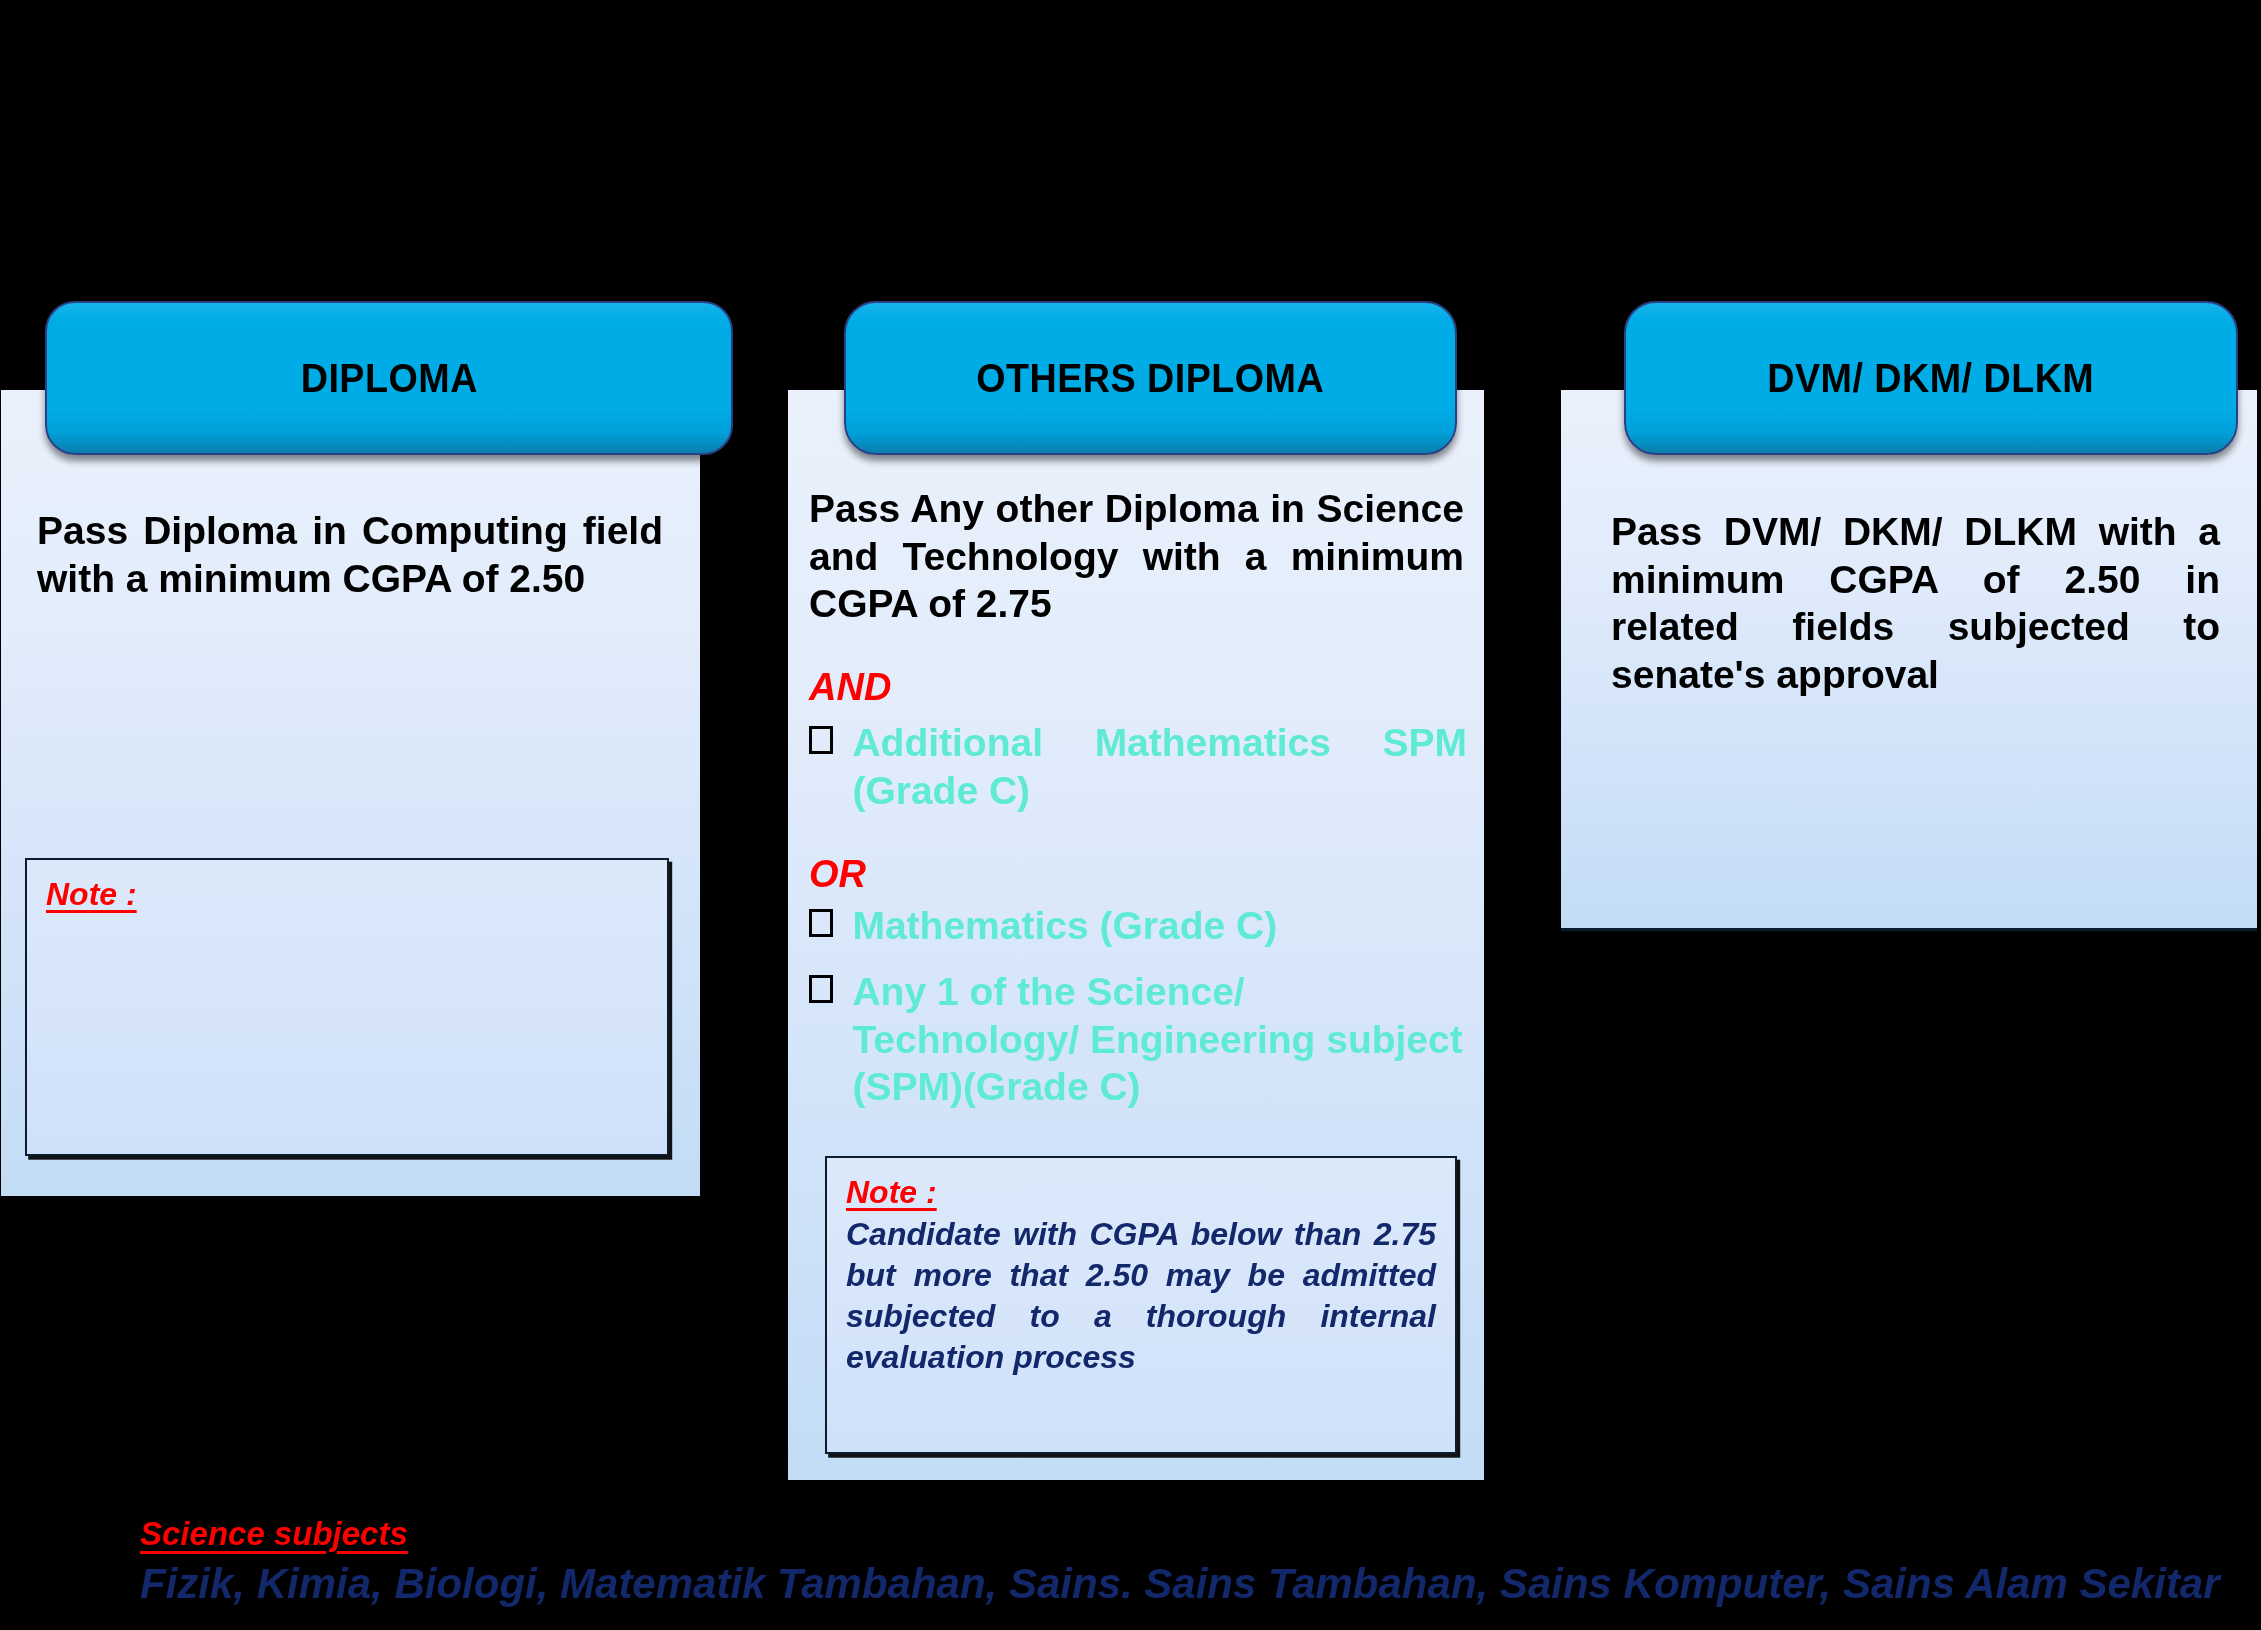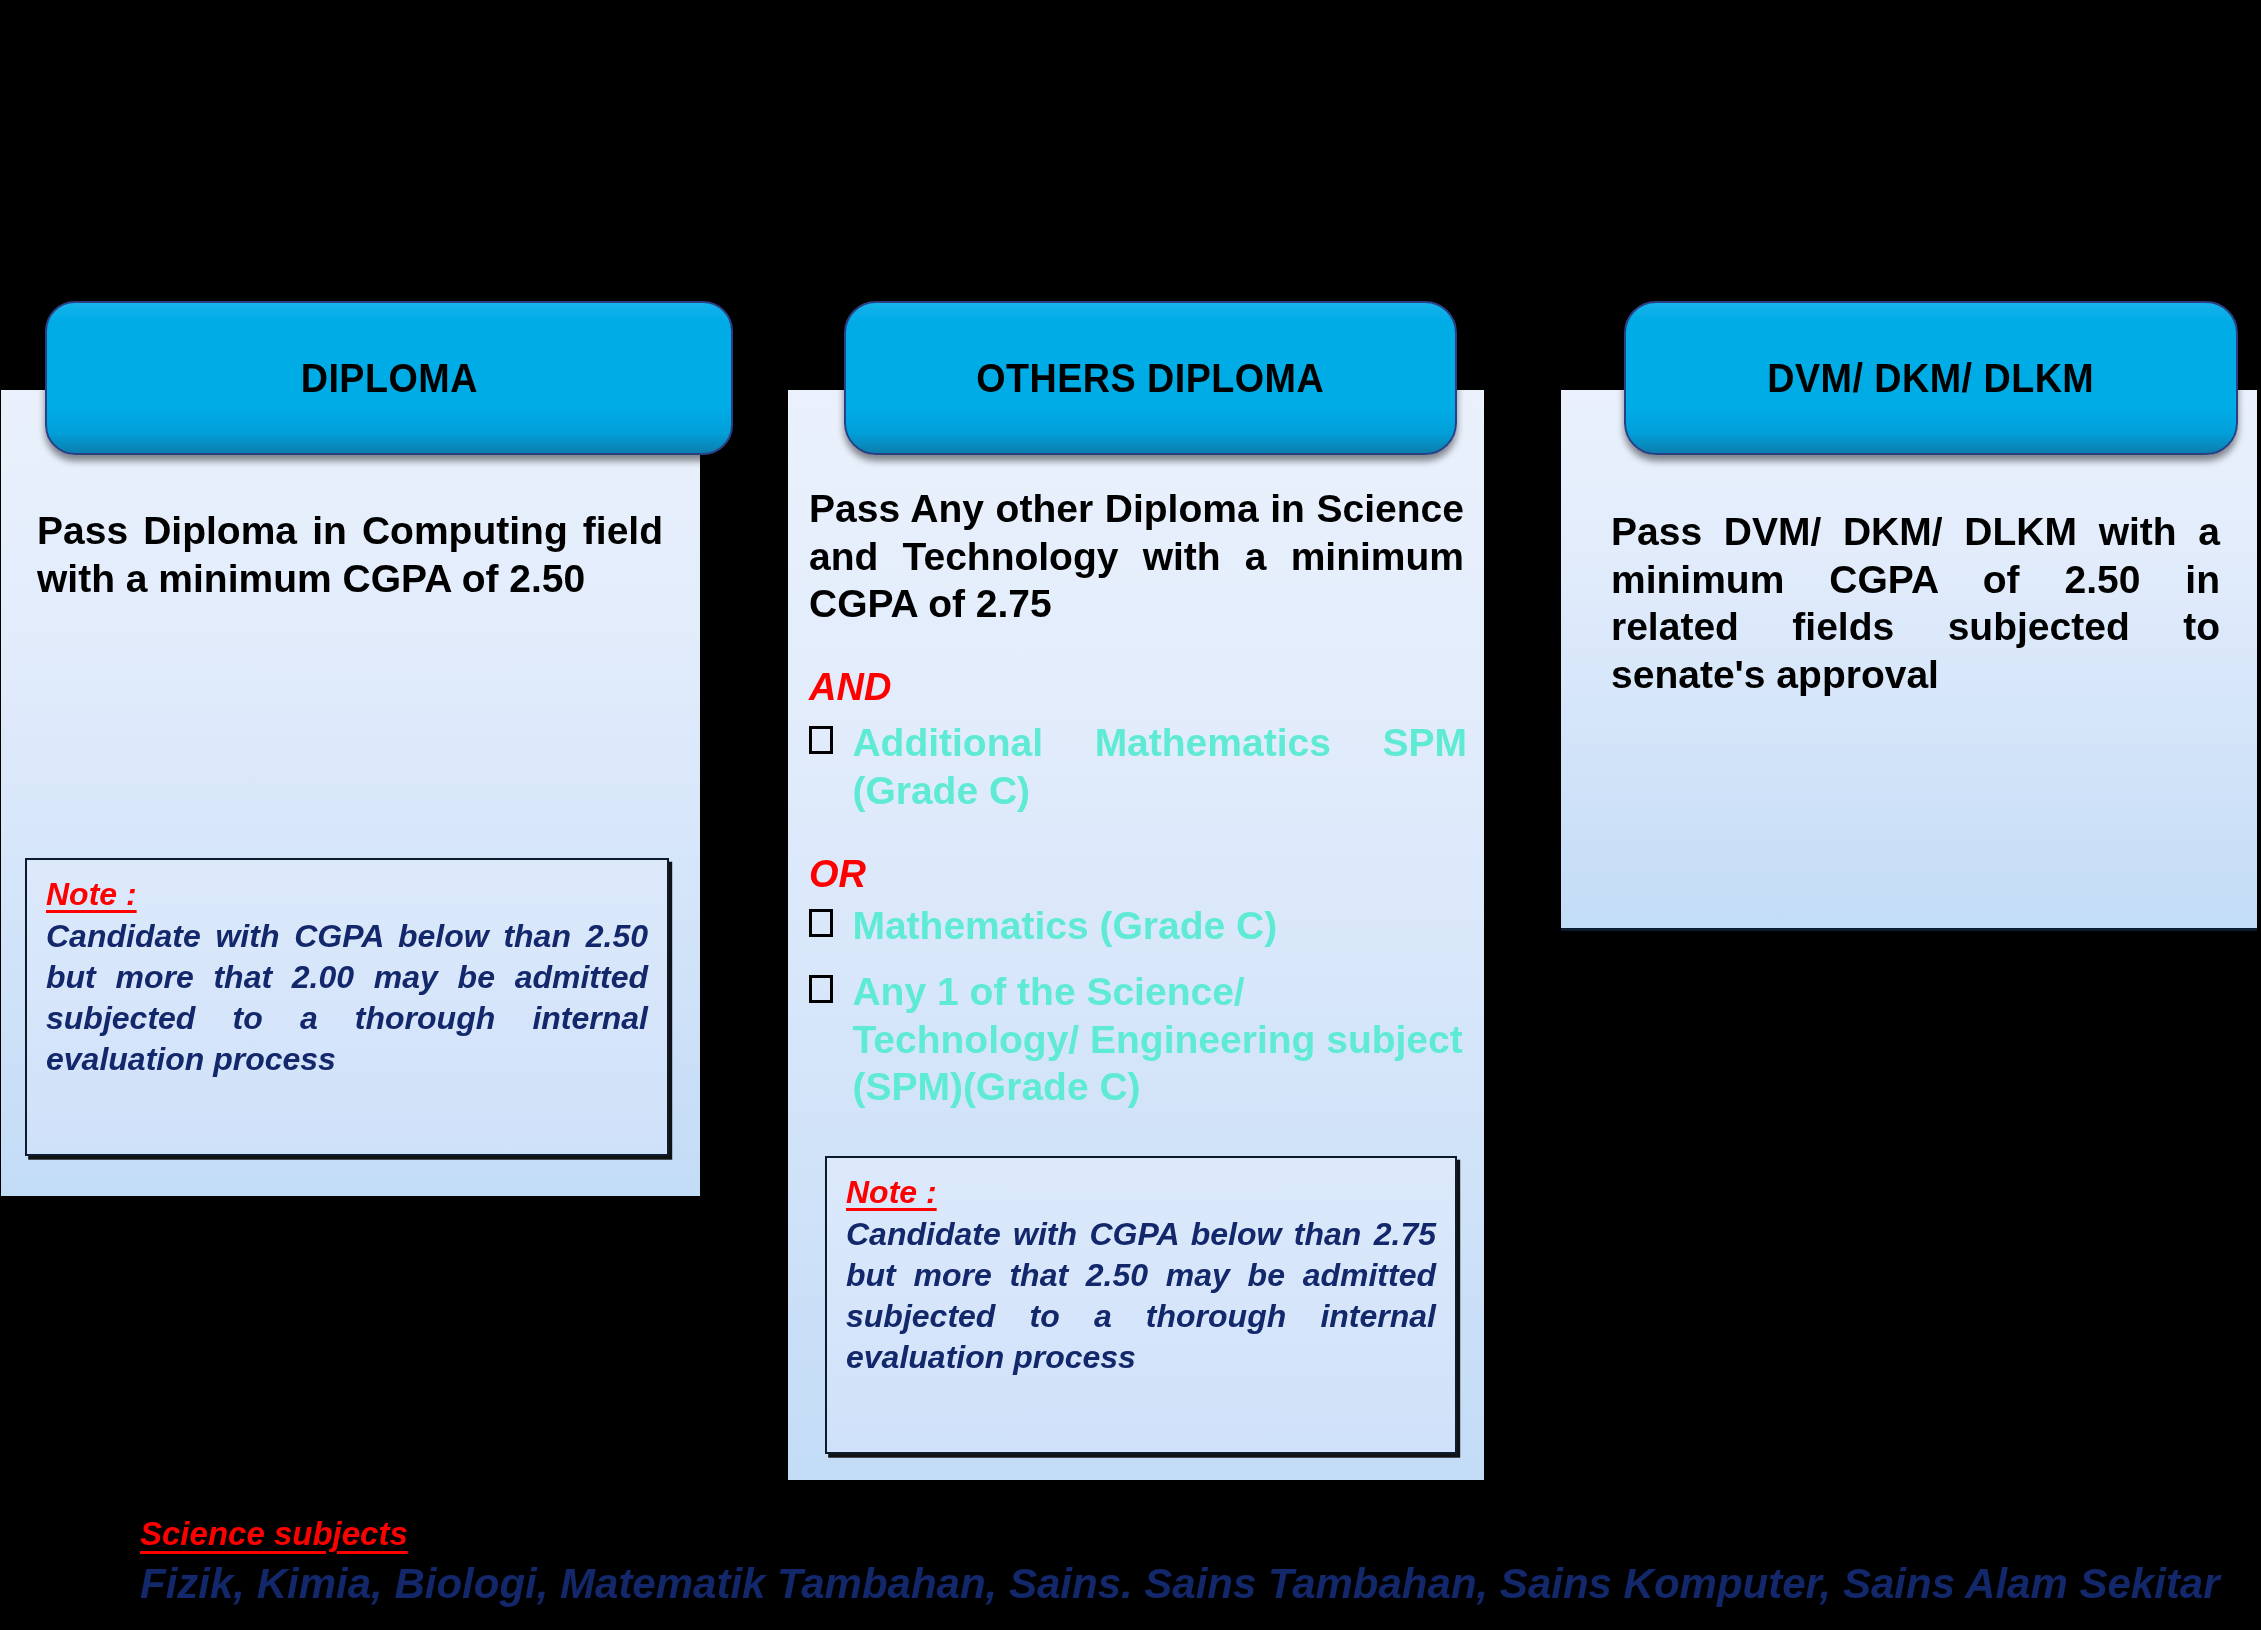--- a/index.html
+++ b/index.html
@@ -127,21 +127,20 @@
 <div class="panel" style="left:1.1px;top:390px;width:699px;height:806px;"></div>
 
 <div class="chip" style="left:45px;top:301px;width:688px;height:154px;border-radius:30px;">
   <span class="chip-label">DIPLOMA</span>
 </div>
 
 <div class="body-text" style="left:37px;top:507px;width:626px;">Pass Diploma in Computing field with a minimum CGPA of 2.50</div>
 
 <div class="note-box" style="left:25px;top:858px;width:644px;height:298px;padding:16px 19px 0 19px;">
   <span class="note-title">Note :</span>
-  <div class="note-body">Candidate with CGPA below than 2.50 but more that 2.00 may be admitted subjected to a thorough internal evaluation process</div>
 </div>
 
 <div class="panel" style="left:788px;top:390px;width:696px;height:1090px;"></div>
 
 <div class="chip" style="left:844px;top:301px;width:613px;height:154px;">
   <span class="chip-label">OTHERS DIPLOMA</span>
 </div>
 
 <div class="body-text" style="left:809px;top:485px;width:655px;">Pass Any other Diploma in Science and Technology with a minimum  CGPA of 2.75</div>
 

